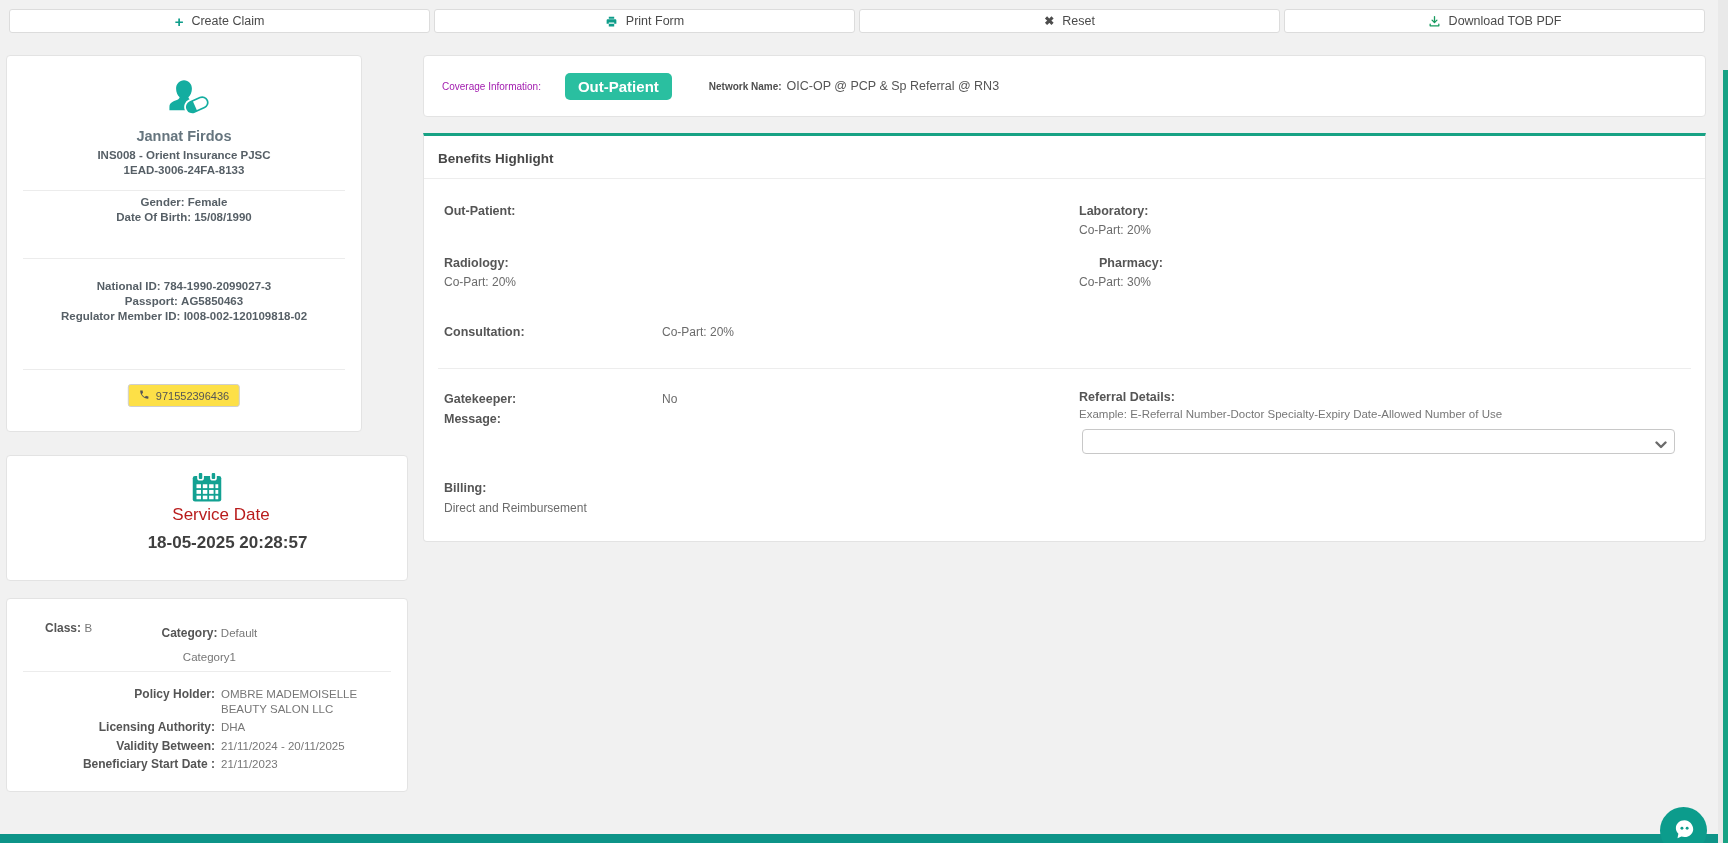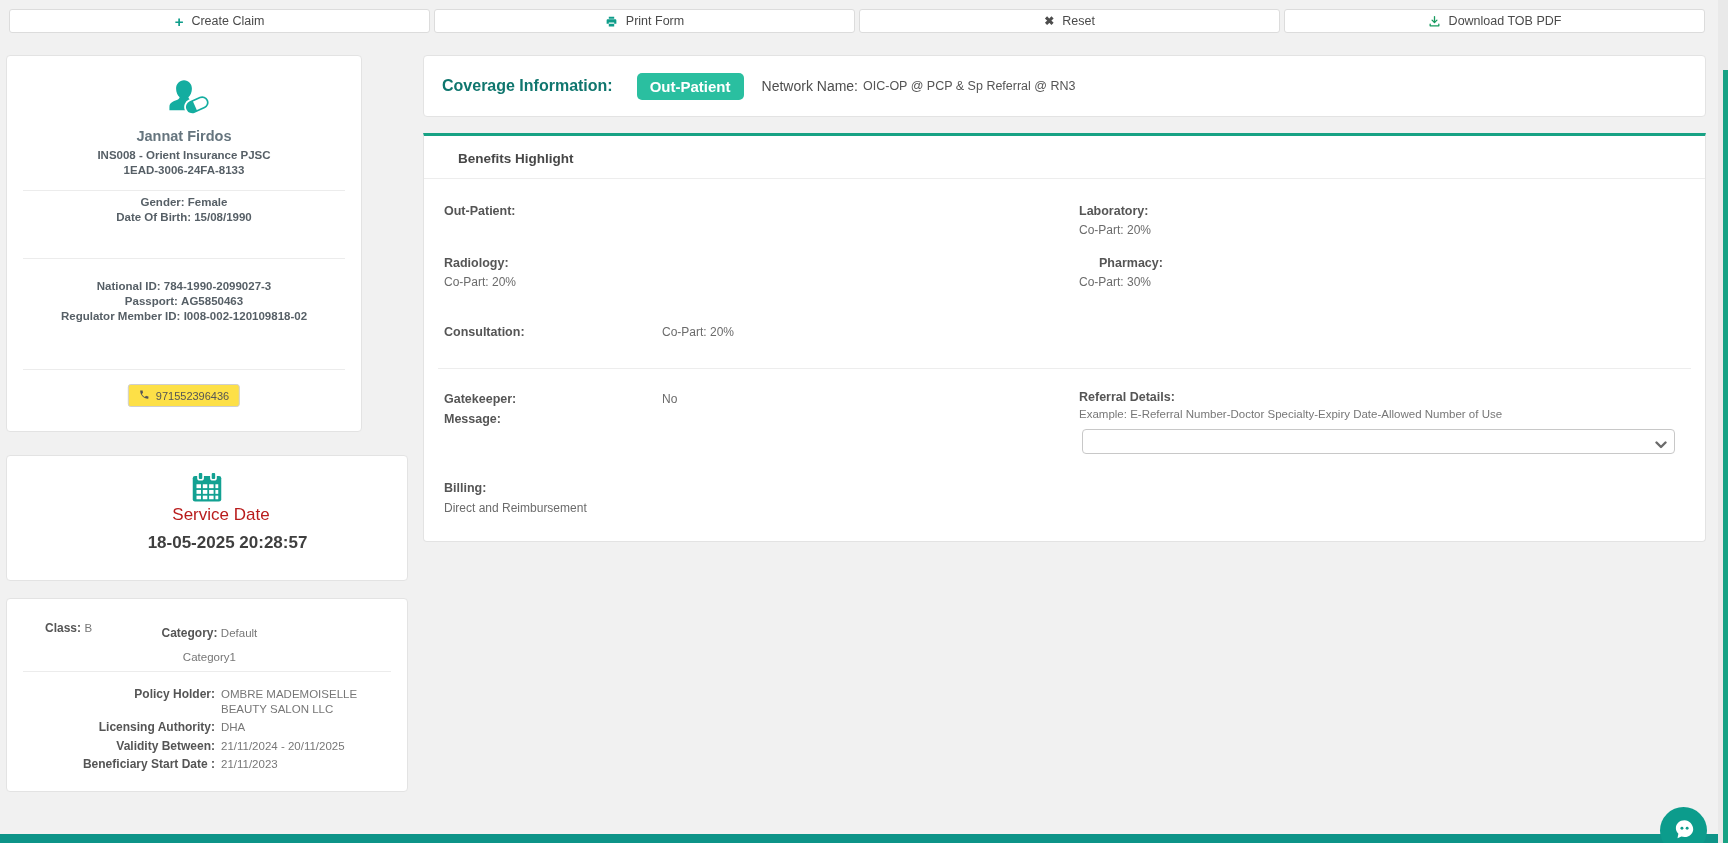--- a/index.html
+++ b/index.html
@@ -46,29 +46,29 @@
   .pol-label { font-weight:bold; color:#555; font-size:12px; }
   .pol-value { color:#777; font-size:11.5px; }
   .pol-div { top:72px; }
   .pol-rows { position:absolute; top:88px; left:0; right:0; }
   .pol-row { display:flex; margin-bottom:4px; line-height:14.5px; }
   .pol-row .pl { width:208px; text-align:right; font-weight:bold; font-size:12px; color:#555; flex:0 0 auto; }
   .pol-row .pv { margin-left:6px; font-size:11.5px; color:#777; max-width:158px; }
 
   
   .card-coverage { top:55px; left:423px; width:1283px; height:62px; display:flex; align-items:center; }
-  .cov-label { margin-left:18px; font-size:16px; font-weight:bold; color:#0f766e; }
+  .cov-label { margin-left:18px; font-size:10px; font-weight:normal; color:#a21caf; }
   .cov-badge { margin-left:24px; background:var(--badge,#2abfa0); color:#fff; font-size:15px; font-weight:bold;
                padding:5px 13px; border-radius:5px; }
-  .cov-net-label { margin-left:18px; font-size:14px; font-weight:normal; color:#4e4e4e; }
+  .cov-net-label { margin-left:37px; font-size:10px; font-weight:bold; color:#4e4e4e; }
   .cov-net-value { margin-left:5px; font-size:12.5px; color:#555; }
 
   
   .card-benefits { top:133px; left:423px; width:1283px; height:409px; border-top:3px solid var(--accent,#17a284); border-radius:0 0 4px 4px; }
-  .bh-title { position:absolute; top:15px; left:14px; font-size:13.5px; font-weight:bold; color:#474747;margin-left:20px; }
+  .bh-title { position:absolute; top:15px; left:14px; font-size:13.5px; font-weight:bold; color:#474747; }
   .bh-div1 { position:absolute; top:42px; left:0; right:0; border-top:1px solid #ededed; }
   .bh-div2 { position:absolute; top:232px; left:14px; right:14px; border-top:1px solid #ededed; }
   .b-label { position:absolute; font-size:12.5px; font-weight:bold; color:#555;text-align:center; }
   .b-value { position:absolute; font-size:12px; color:#6b6b6b; }
   .ref-select-wrap { position:absolute; top:293px; left:658px; width:593px; height:25px; }
   .ref-select { width:100%; height:100%; border:1px solid #c8c8c8; border-radius:4px; background:#fff;
                 -webkit-appearance:none; appearance:none; padding:0 26px 0 8px; font-size:12px; color:#555; }
   .ref-chevron { position:absolute; right:8px; top:7px; pointer-events:none; }
 
   

